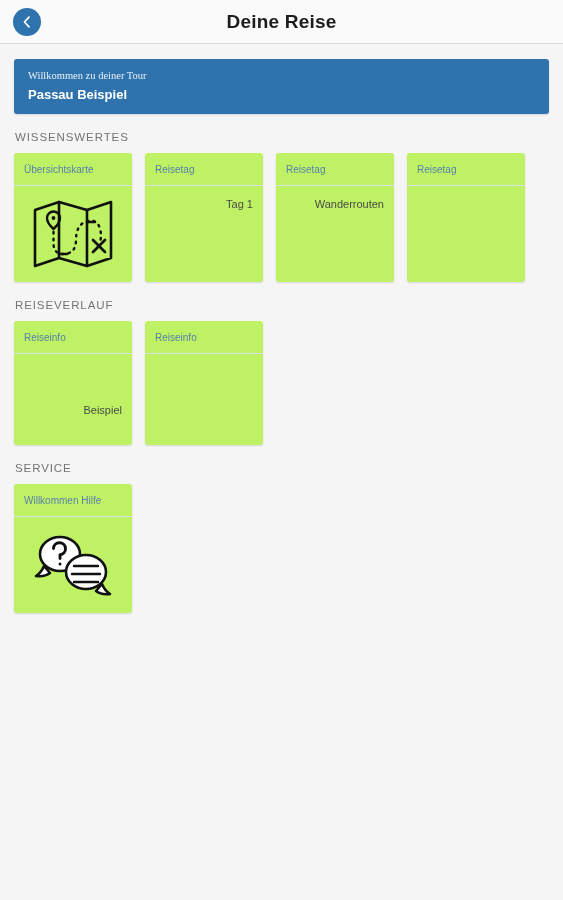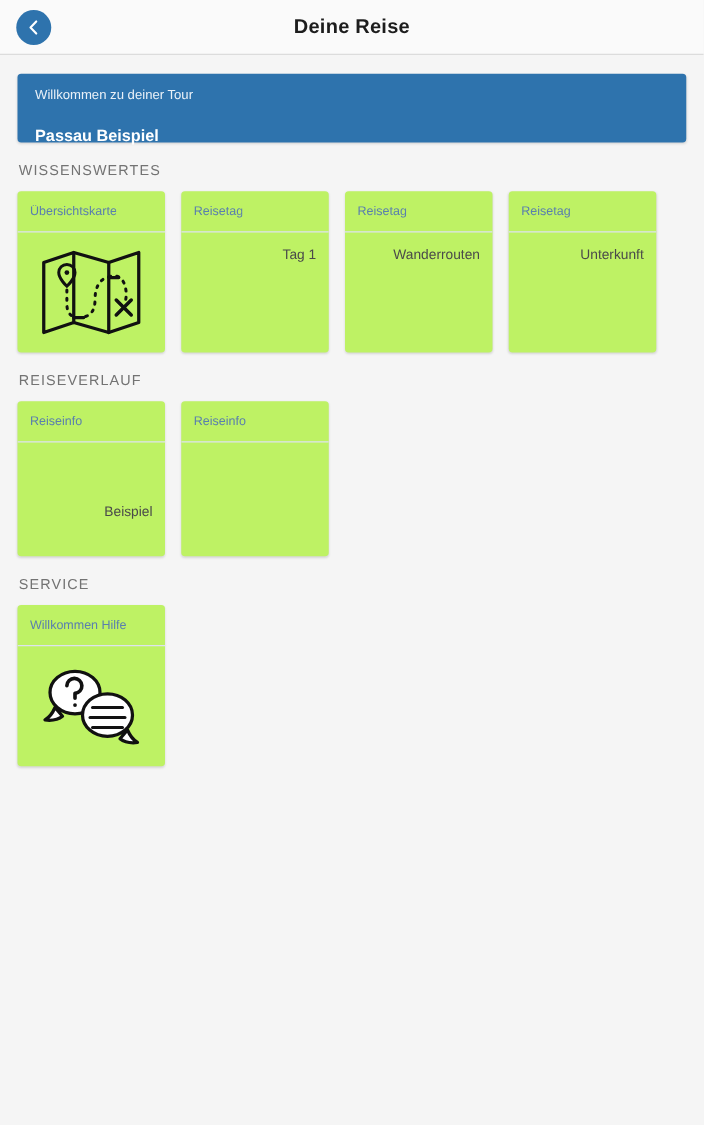--- a/index.html
+++ b/index.html
@@ -40,21 +40,21 @@
     display: flex;
     align-items: center;
     justify-content: center;
     cursor: pointer;
   }
   .back-button svg { display: block; }
 
   .topbar-title {
     width: 100%;
     text-align: center;
-    font-size: 16px;
+    font-size: 19px;
     font-weight: bold;
     color: #1d1d1d;
     letter-spacing: 0.2px;
   }
 
   
   .content {
     padding: 0 14px;
   }
 
@@ -64,27 +64,28 @@
     height: 55px;
     background: #2e73ad;
     border-radius: 3px;
     padding: 10px 14px 0 14px;
     box-shadow: 0 1px 2px rgba(0,0,0,0.12);
   }
   .banner-sub {
     font-size: 10.5px;
     color: #eaf1f8;
     line-height: 14px;
+    font-family: Liberation Serif, serif;
   }
   .banner-title {
     font-size: 13px;
     font-weight: bold;
     color: #ffffff;
     line-height: 18px;
-    margin-top: 17px;
+    margin-top: 3px;
   }
 
   
   .section-label {
     font-size: 11.5px;
     color: #737373;
     letter-spacing: 0.9px;
     margin: 17px 0 10px 1px;
   }
 
@@ -217,23 +218,20 @@
         </div>
         <div class="card-body">
           <span class="card-body-text">Wanderrouten</span>
         </div>
       </div>
 
       <div class="card w-small h-tall">
         <div class="card-header">
           <span class="card-header-text">Reisetag</span>
         </div>
-        <div class="card-body">
-          <span class="card-body-text">Unterkunft</span>
-        </div>
       </div>
 
     </div>
 
     <div class="section-label">REISEVERLAUF</div>
     <div class="card-row">
 
       <div class="card w-small h-mid">
         <div class="card-header">
           <span class="card-header-text">Reiseinfo</span>

